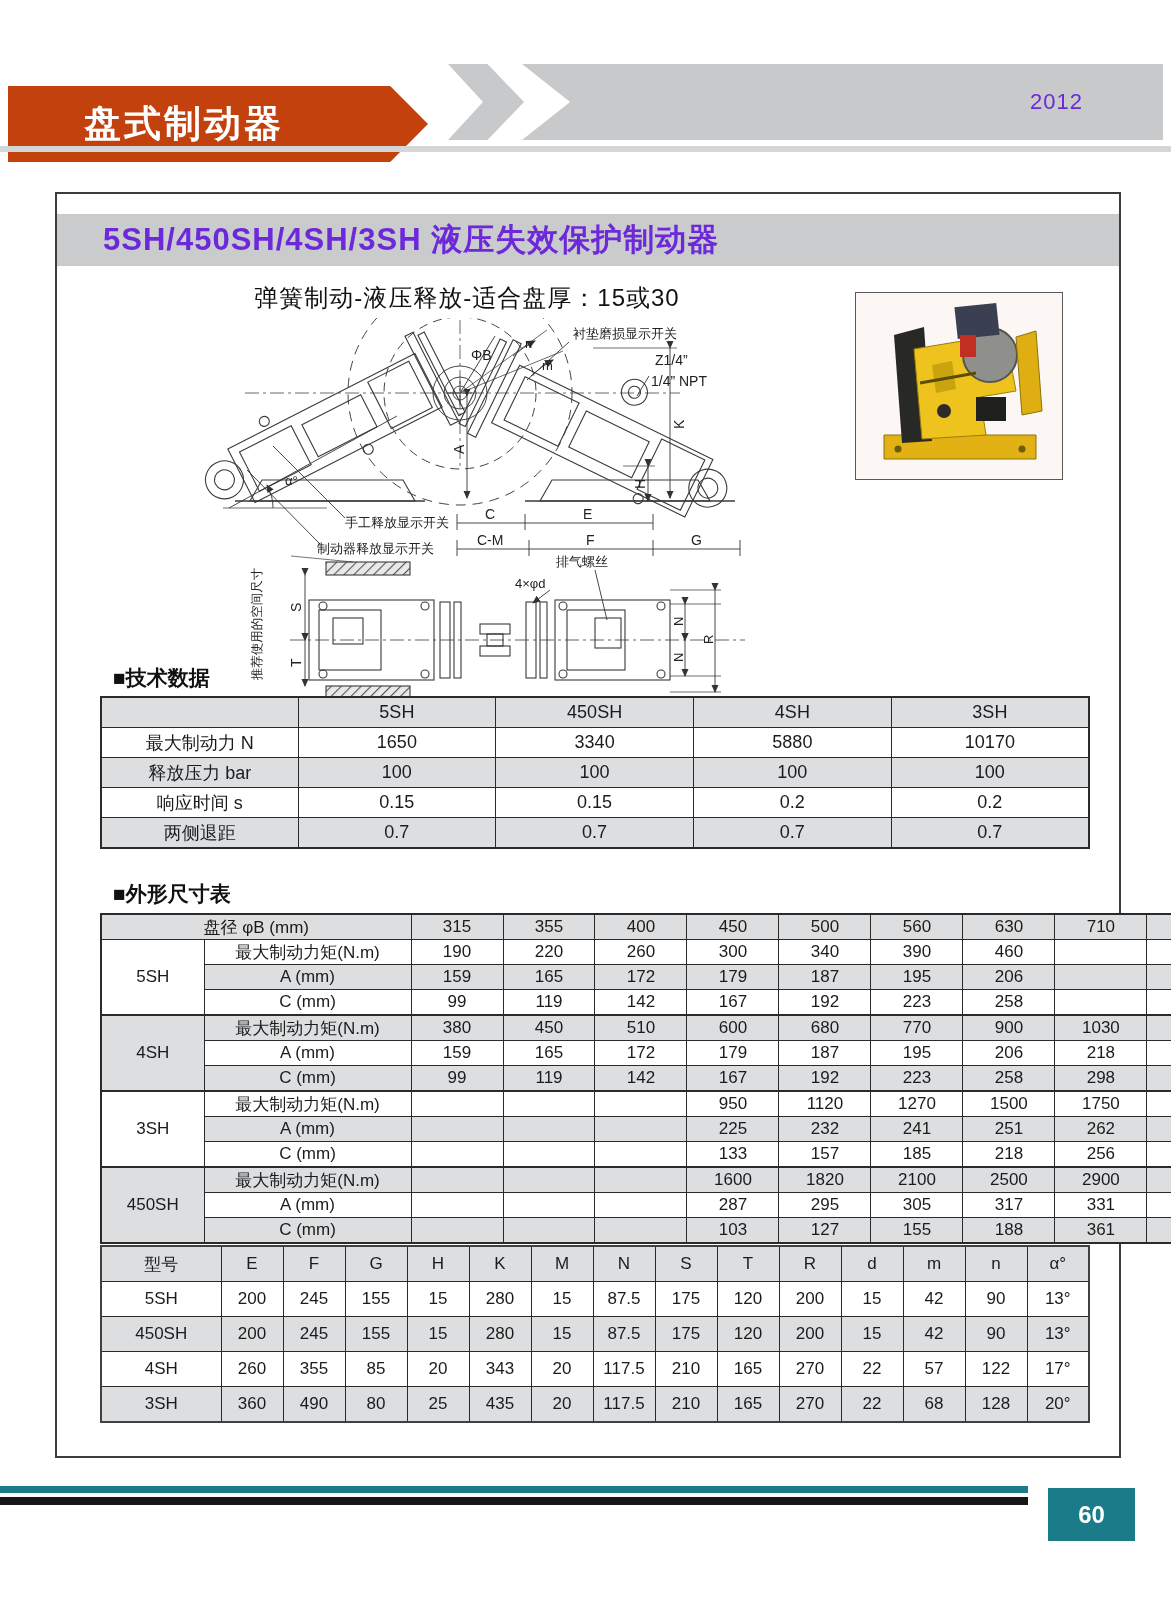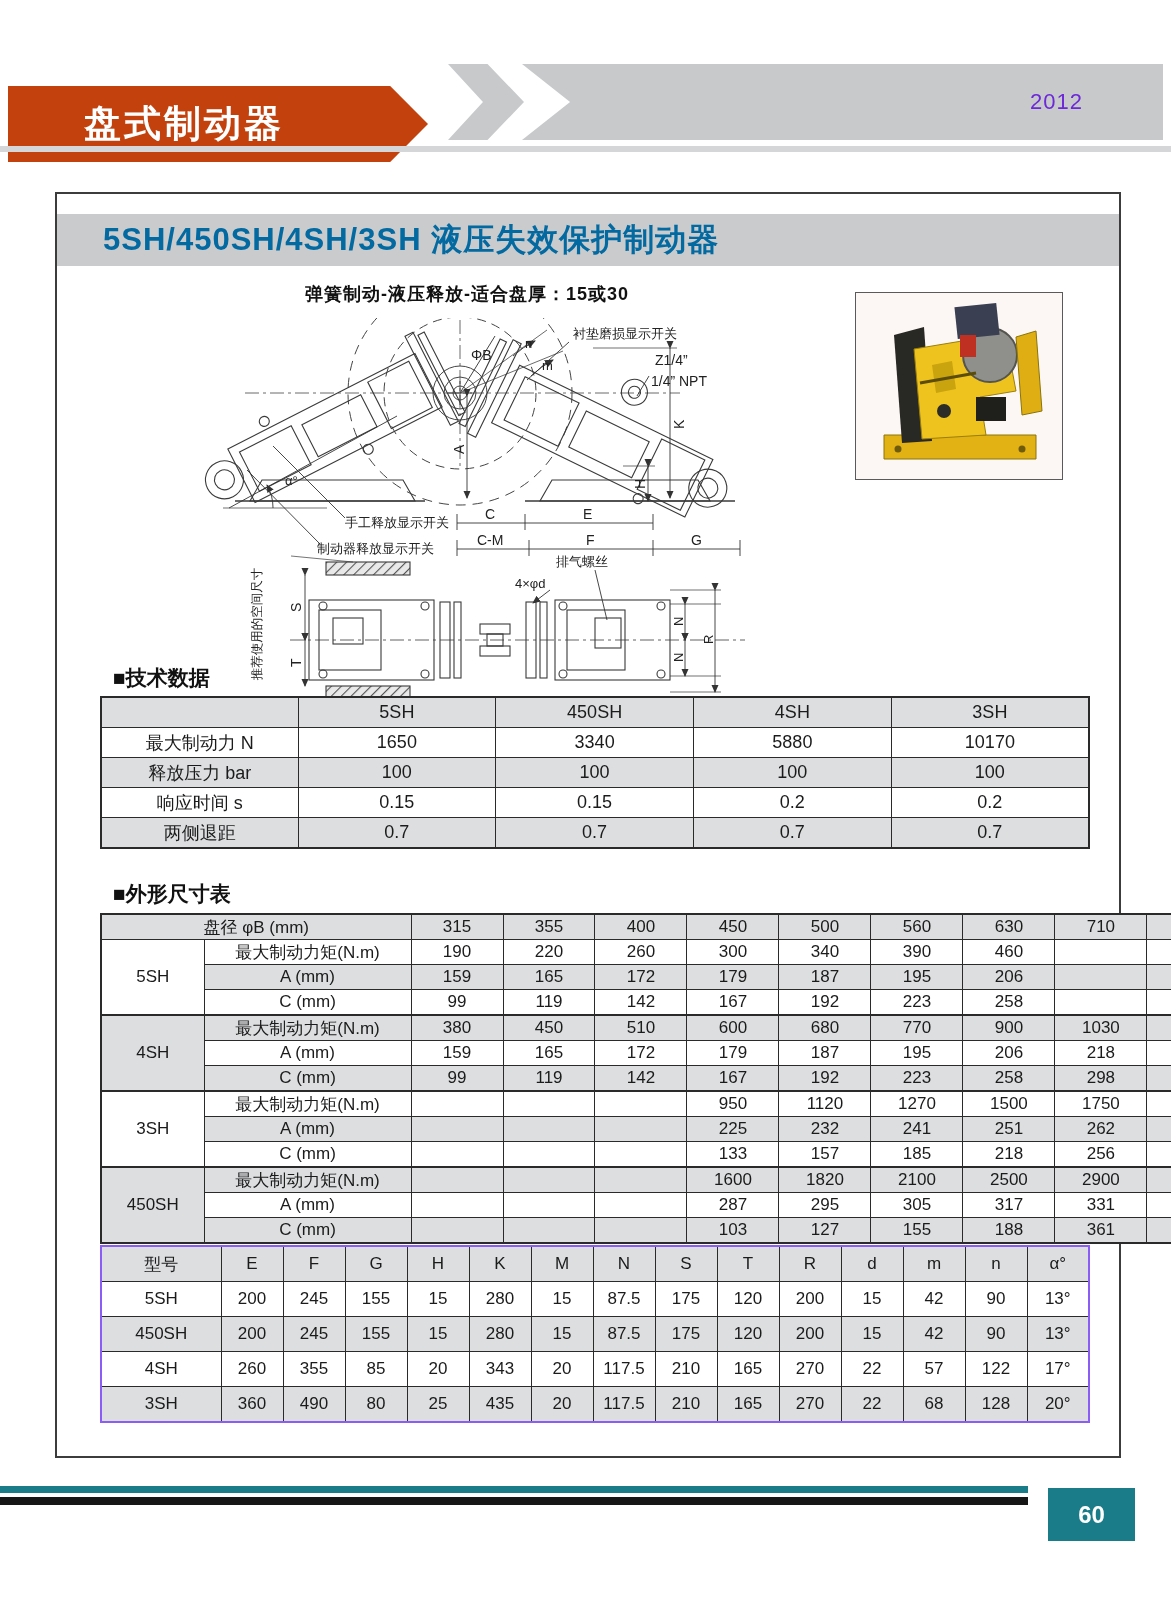--- a/index.html
+++ b/index.html
@@ -31,25 +31,25 @@
   .banner-rule{position:absolute;left:0;top:146px;width:1171px;height:6px;background:#d4d6d8;}
 
   
   .content-box{
     position:absolute;left:55px;top:192px;width:1066px;height:1266px;
     border:2px solid #3c3c3c;background:#fff;box-sizing:border-box;
   }
   .title-bar{
     position:absolute;left:0;top:20px;width:100%;height:52px;background:#c9cbcd;
     font-size:31px;font-weight:bold;line-height:52px;padding-left:46px;
-    box-sizing:border-box;letter-spacing:1px;color:#0369a1;
+    box-sizing:border-box;letter-spacing:1px;color:#6d28d9;
   }
   .subtitle{
     position:absolute;left:150px;top:88px;width:520px;text-align:center;
-    font-size:18px;font-weight:bold;color:#111;letter-spacing:1px;
+    font-size:24px;font-weight:normal;color:#111;letter-spacing:1px;
   }
   .diagram{position:absolute;left:38px;top:124px;width:722px;height:386px;}
   .photo{
     position:absolute;left:798px;top:98px;width:208px;height:188px;
     border:1px solid #5a5a5a;background:#fcf7f5;box-sizing:border-box;
   }
   .section-heading{position:absolute;left:56px;font-size:21px;font-weight:bold;color:#111;}
   .h-tech{top:470px;}
   .h-dim{top:686px;}
   .note{position:absolute;left:47px;top:1238px;font-size:17px;color:#222;}
@@ -57,21 +57,21 @@
   
   table{border-collapse:collapse;table-layout:fixed;position:absolute;left:43px;
         background:#fff;font-size:18px;color:#1b1b1b;}
   td{border:1px solid #2a2a2a;text-align:center;padding:0;overflow:hidden;white-space:nowrap;}
   tr.shade td{background:#dcdee0;}
   .tech-table{top:502px;width:990px;border:2px solid #2a2a2a;}
   .tech-table td{height:29px;}
   .dim-table{top:719px;width:1140px;border:2px solid #2a2a2a;font-size:17px;}
   .dim-table td{height:24px;}
   .dim-table tr.gsep td{border-top-width:2px;}
-  .model-table{top:1051px;width:990px;border:2px solid #8b5cf6;font-size:17px;}
+  .model-table{top:1051px;width:990px;border:2px solid #404040;font-size:17px;}
   .model-table td{height:34px;}
 
   
   .footer-teal{position:absolute;left:0;top:1486px;width:1028px;height:7px;background:#1a7c88;}
   .footer-black{position:absolute;left:0;top:1497px;width:1028px;height:8px;background:#161616;}
   .page-num-box{
     position:absolute;left:1048px;top:1488px;width:87px;height:53px;background:#1a7c88;
     color:#fff;font-size:24px;font-weight:bold;text-align:center;line-height:53px;
   }
 

